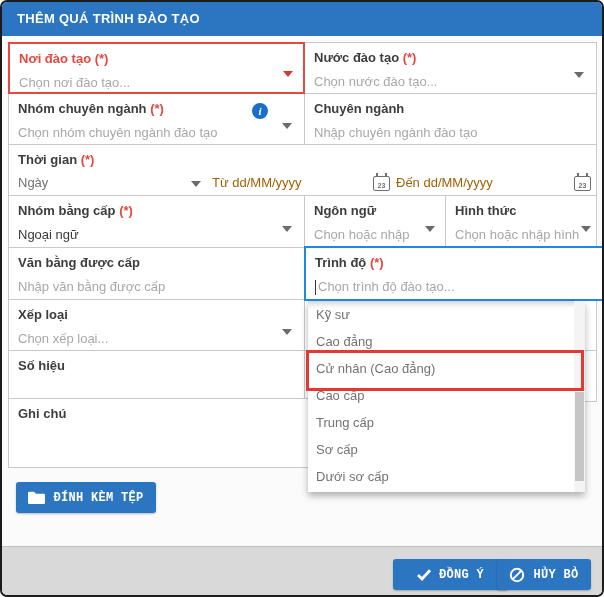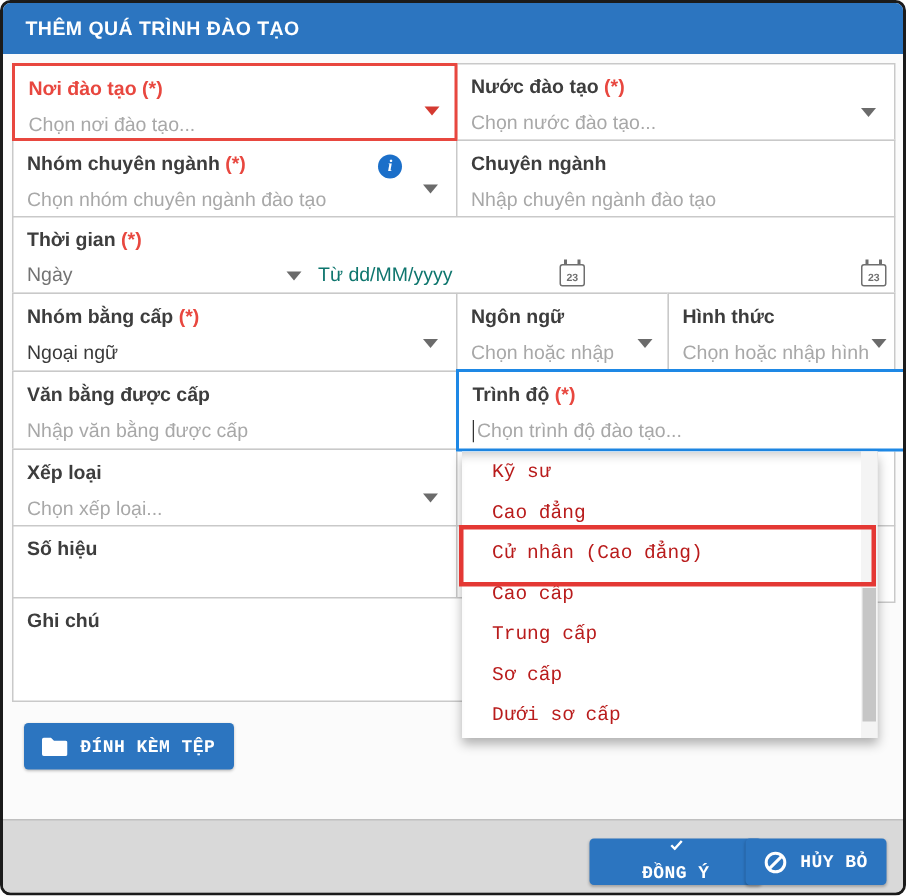--- a/index.html
+++ b/index.html
@@ -23,27 +23,27 @@
   .cell-focus{border:2px solid #1e88e5;z-index:3;}
   .info-icon{position:absolute;right:36px;top:9px;width:16px;height:16px;border-radius:50%;
     background:#1b6fc9;color:#fff;font-family:"Liberation Serif",serif;font-style:italic;
     font-weight:bold;font-size:11px;text-align:center;line-height:16px;}
   .cal{position:absolute;width:15px;height:13px;border:1.5px solid #6f6f6f;border-radius:2px;}
   .cal::before,.cal::after{content:"";position:absolute;top:-4px;width:2px;height:3px;background:#6f6f6f;}
   .cal::before{left:2px}.cal::after{right:2px}
   .cal .d{position:absolute;left:0;right:0;bottom:0;text-align:center;font-size:7px;
     line-height:9px;color:#6f6f6f;font-weight:bold;}
   .inline-txt{position:absolute;font-size:13px;white-space:nowrap;}
-  .gray{color:#0f766e}.dark{color:#737373}
+  .gray{color:#a16207}.dark{color:#737373}
   .cursor-bar{display:inline-block;width:1px;height:15px;background:#333;
     vertical-align:middle;margin-right:2px;}
   .dropdown{position:absolute;left:306px;top:299px;width:277px;height:191px;background:#fff;
     z-index:4;box-shadow:0 4px 7px rgba(0,0,0,.3), inset 0 7px 7px -5px rgba(0,0,0,.22);}
-  .dd-item{height:27px;line-height:27px;padding-left:20px;font-size:13px;color:#b91c1c;
-    width:calc(100% - 19px);white-space:nowrap;overflow:hidden;font-family:Liberation Mono, monospace;}
+  .dd-item{height:27px;line-height:27px;padding-left:8px;font-size:13px;color:#737373;
+    width:calc(100% - 19px);white-space:nowrap;overflow:hidden;}
   .dd-scroll{position:absolute;right:0;top:0;width:11px;height:100%;background:#f4f4f4;}
   .dd-thumb{position:absolute;left:1px;top:91px;width:9px;height:89px;background:#c6c6c6;}
   .annotation{position:absolute;left:304px;top:348px;width:272px;height:35px;
     border:3px solid #e43834;z-index:5;background:transparent;}
   .btn{position:absolute;background:#2c75c0;color:#fff;border:none;border-radius:3px;
     font-family:Liberation Mono, monospace;font-size:12px;font-weight:bold;
     display:flex;align-items:center;justify-content:center;gap:8px;cursor:pointer;
     box-shadow:0 1px 2px rgba(0,0,0,.25);letter-spacing:.3px;}
   .footer{position:absolute;left:0;top:544px;width:600px;height:49px;background:#d9d9d9;
     border-top:1px solid #c0c0c0;box-sizing:border-box;}
@@ -80,20 +80,21 @@
   </div>
 
   <div class="cell" style="left:6px;top:142px;width:589px;height:52px;">
     <div class="lbl"><span>Thời gian</span> <span class="req">(*)</span></div>
     <span class="inline-txt dark" style="left:9px;top:30px;">Ngày</span>
     <span class="caret" style="left:182px;top:36px;"></span>
     <span class="inline-txt gray" style="left:203px;top:30px;">Từ dd/MM/yyyy</span>
     <span class="cal" style="left:364px;top:31px;">
         <span class="d">23</span>
       </span>
+    <span class="inline-txt gray" style="left:387px;top:30px;">Đến dd/MM/yyyy</span>
     <span class="cal" style="left:565px;top:31px;">
         <span class="d">23</span>
       </span>
   </div>
 
   <div class="cell" style="left:6px;top:193px;width:297px;height:53px;">
     <div class="lbl"><span>Nhóm bằng cấp</span> <span class="req">(*)</span></div>
     <div class="val">Ngoại ngữ</div>
     <span class="caret" style="right:12px;bottom:15px;"></span>
   </div>
@@ -150,21 +151,21 @@
     <div class="dd-item">Sơ cấp</div>
     <div class="dd-item">Dưới sơ cấp</div>
     <div class="dd-scroll">
       <div class="dd-thumb"></div>
     </div>
   </div>
 
   <div class="annotation"></div>
 
   <div class="footer"></div>
-  <button class="btn" style="left:391px;top:557px;width:115px;height:31px;flex-direction:column;">
+  <button class="btn" style="left:391px;top:557px;width:115px;height:31px;">
     <svg width="14" height="12" viewBox="0 0 14 12">
         <path d="M1 6 L5 10 L13 1.2" stroke="#ffffff" stroke-width="2.8" fill="none"></path>
       </svg>
     <span>ĐỒNG Ý</span>
   </button>
   <button class="btn" style="left:495px;top:557px;width:94px;height:31px;">
     <svg width="16" height="16" viewBox="0 0 16 16">
         <circle cx="8" cy="8" r="6.2" stroke="#ffffff" stroke-width="2" fill="none"></circle>
         <line x1="3.9" y1="12.1" x2="12.1" y2="3.9" stroke="#ffffff" stroke-width="2"></line>
       </svg>

